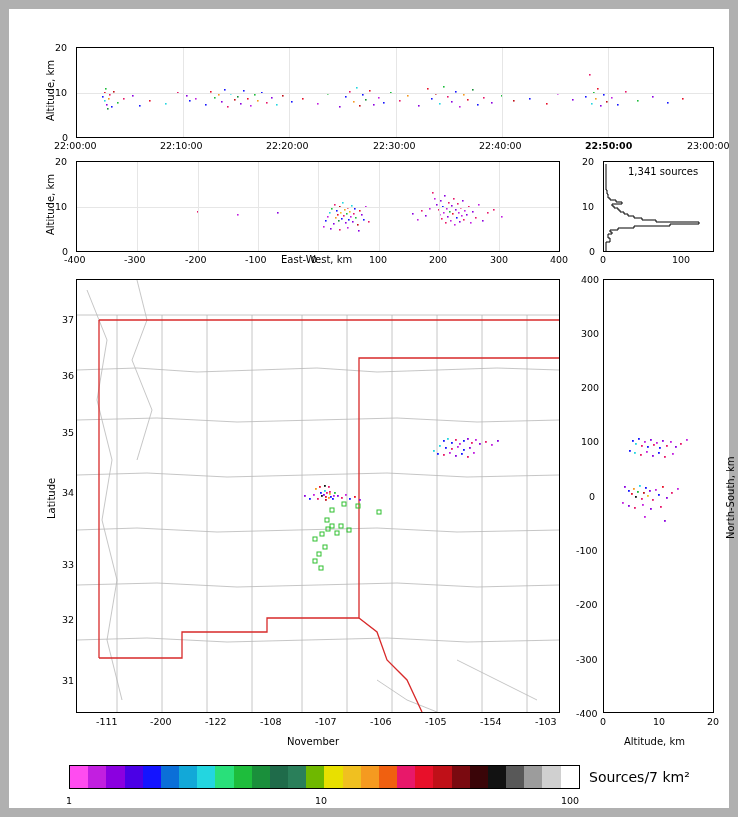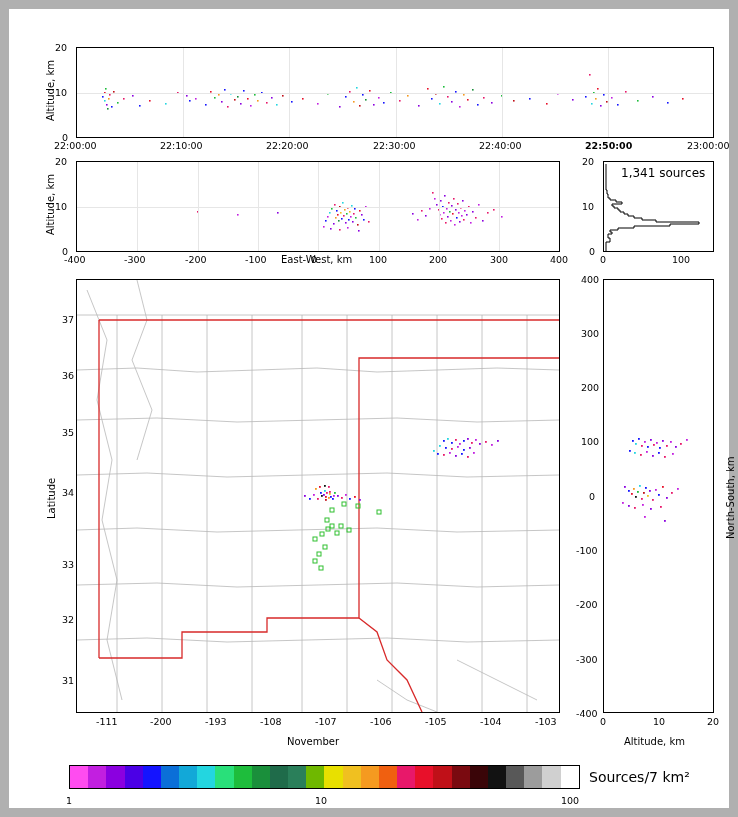--- a/index.html
+++ b/index.html
@@ -22,21 +22,21 @@
     overflow:hidden;
   }
   .title{
     position:absolute;left:0;top:10px;width:720px;text-align:center;
     font-size:15px;color:#000;
   }
   .ticklabel{position:absolute;font-size:9.5px;color:#000;white-space:nowrap;}
   .axlabel{position:absolute;font-size:10px;color:#000;white-space:nowrap;}
   .rot{transform:rotate(-90deg);transform-origin:left top;}
   .gridline{position:absolute;background:#e6e6e6;}
-  .srcnote{position:absolute;font-size:12px;color:#000;}
+  .srcnote{position:absolute;font-size:10px;color:#000;margin-left:7px;}
   svg{display:block;}
 </style>
 </head>
 <body>
 
 <div id="page">
 
 
   <div class="axis-box" style="left:67px;top:38px;width:638px;height:91px;">
 
@@ -413,26 +413,26 @@
   <div class="ticklabel" style="left:53px;top:361px;">36</div>
   <div class="ticklabel" style="left:53px;top:418px;">35</div>
   <div class="ticklabel" style="left:53px;top:478px;">34</div>
   <div class="ticklabel" style="left:53px;top:550px;">33</div>
   <div class="ticklabel" style="left:53px;top:605px;">32</div>
   <div class="ticklabel" style="left:53px;top:666px;">31</div>
   <div class="axlabel rot" style="left:37px;top:510px;">Latitude</div>
 
   <div class="ticklabel" style="left:87px;top:707px;">-111</div>
   <div class="ticklabel" style="left:141px;top:707px;">-200</div>
-  <div class="ticklabel" style="left:196px;top:707px;">-193</div>
+  <div class="ticklabel" style="left:196px;top:707px;">-122</div>
   <div class="ticklabel" style="left:251px;top:707px;">-108</div>
   <div class="ticklabel" style="left:306px;top:707px;">-107</div>
   <div class="ticklabel" style="left:361px;top:707px;">-106</div>
   <div class="ticklabel" style="left:416px;top:707px;">-105</div>
-  <div class="ticklabel" style="left:471px;top:707px;">-104</div>
+  <div class="ticklabel" style="left:471px;top:707px;">-154</div>
   <div class="ticklabel" style="left:526px;top:707px;">-103</div>
   <div class="axlabel" style="left:278px;top:727px;">November</div>
 
   <div class="axis-box" style="left:594px;top:270px;width:111px;height:434px;">
     <svg width="109" height="432">
       <g>
         <rect x="28" y="160" width="1.8" height="1.8" fill="#1414ff"></rect>
         <rect x="31" y="163" width="1.8" height="1.8" fill="#23d6e0"></rect>
         <rect x="34" y="158" width="1.8" height="1.8" fill="#1414ff"></rect>
         <rect x="37" y="165" width="1.8" height="1.8" fill="#e8186a"></rect>

